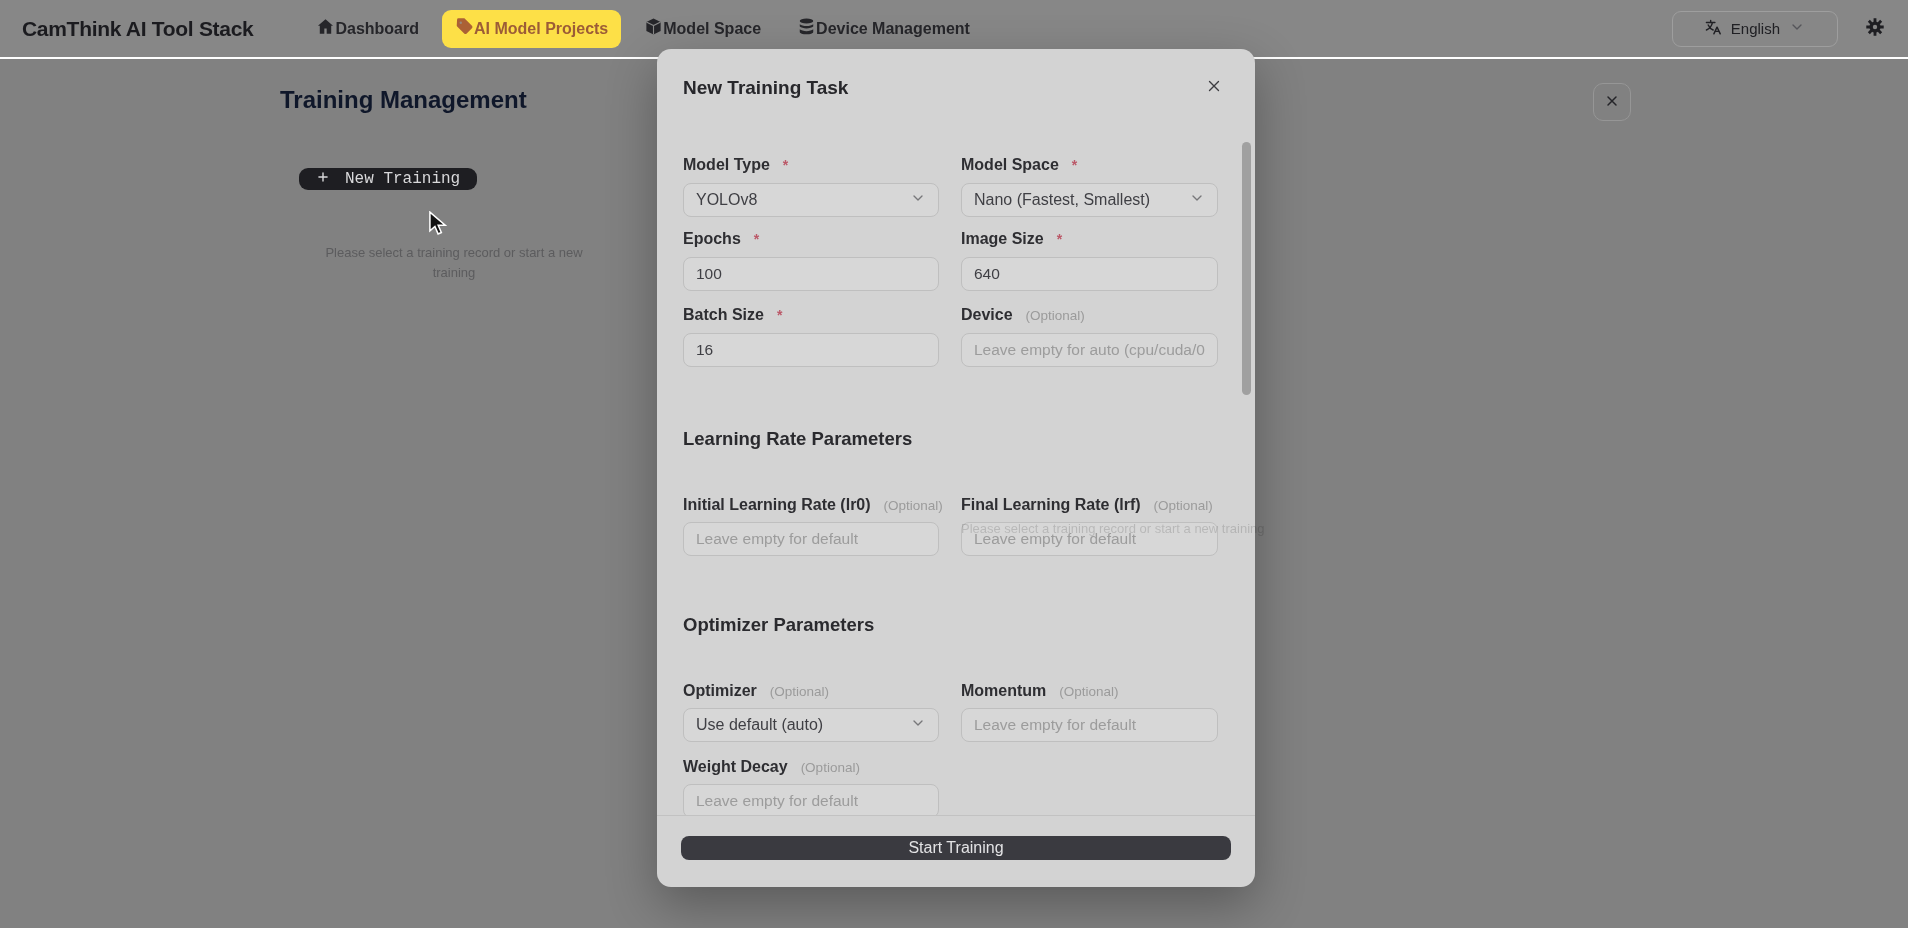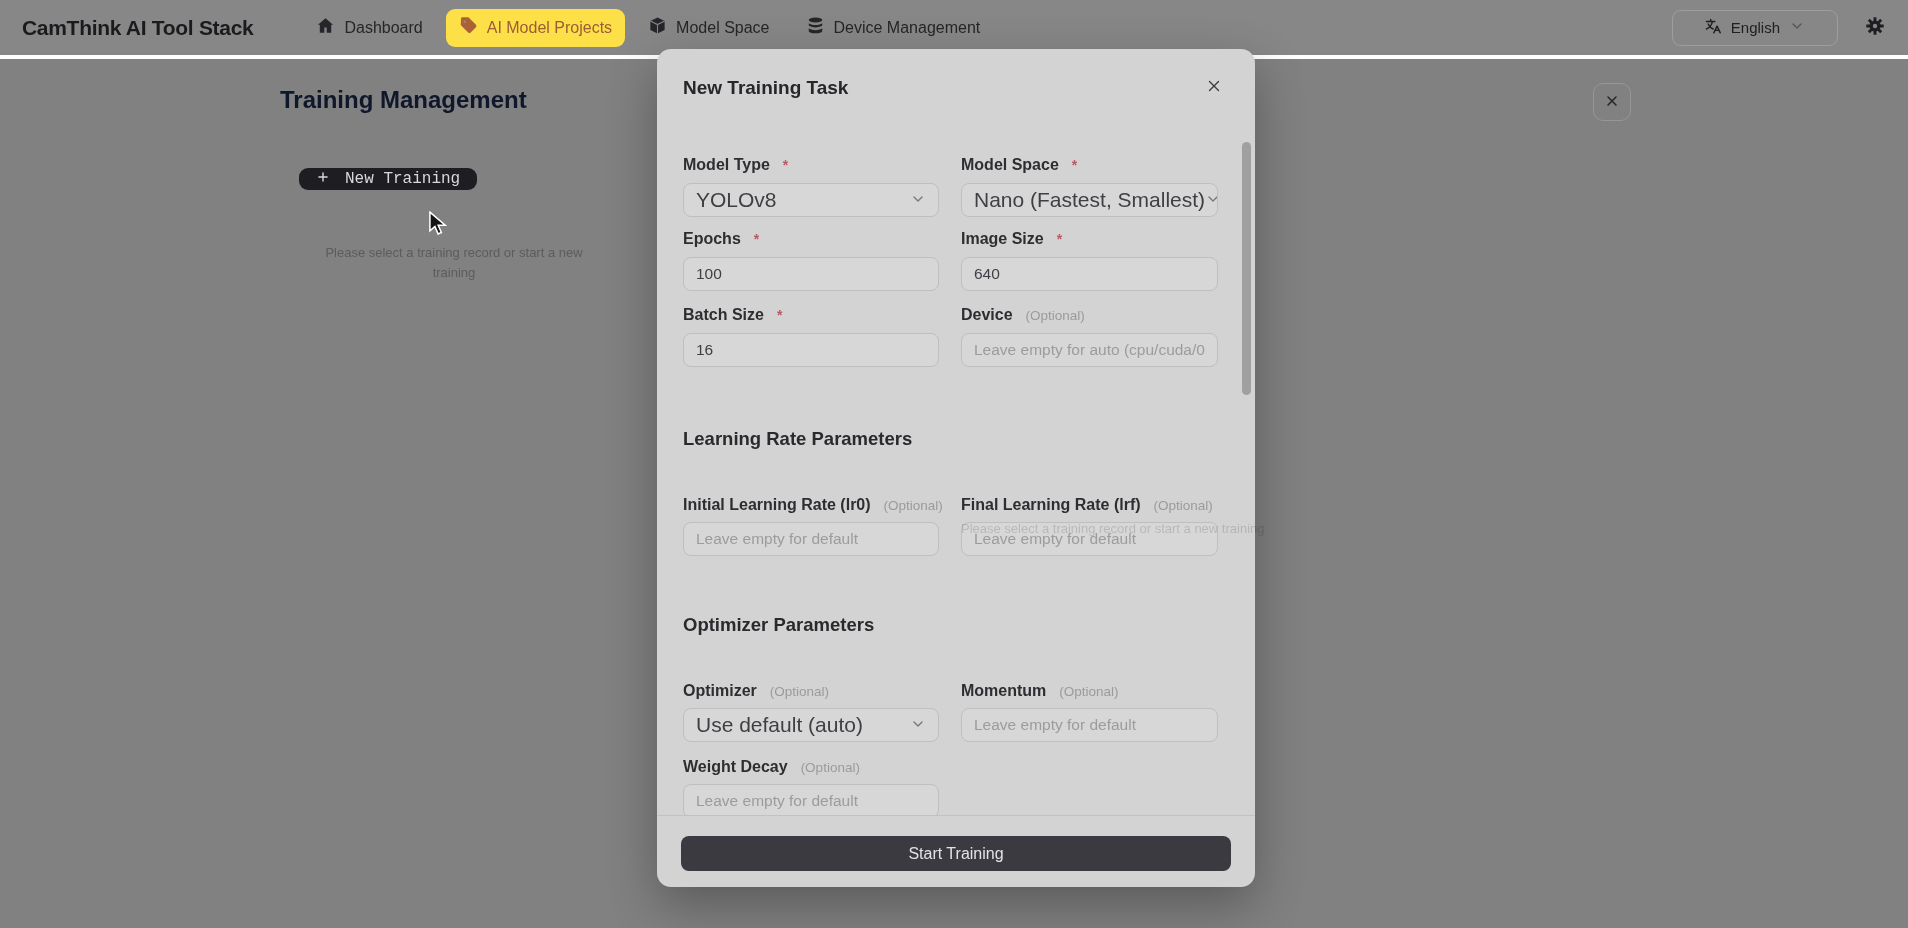--- a/index.html
+++ b/index.html
@@ -1,25 +1,25 @@
 <!DOCTYPE html>
 <html><head>
 <meta charset="utf-8">
 <style>
   * { margin:0; padding:0; box-sizing:border-box; }
   html,body { width:1908px; height:928px; overflow:hidden; }
   body { position:relative; font-family:"Liberation Sans", sans-serif; background:#818181; }
 
   
   .topnav { position:absolute; top:0; left:0; width:1908px; height:59px; background:#878787;
-            border-bottom:4px solid #ffffff; display:flex; align-items:center; padding:0 22px; z-index:1; }
+            border-bottom:2px solid #ffffff; display:flex; align-items:center; padding:0 22px; z-index:1; }
   .brand { font-size:21px; font-weight:700; letter-spacing:-0.3px; color:#1b1b1f; margin-right:50px; white-space:nowrap; }
   .nav-menu { display:flex; align-items:center; gap:10px; }
-  .nav-item { display:flex; align-items:center; gap:9px; height:38px; padding:0 13px; border-radius:9px;
-              font-size:16px; font-weight:400; color:#26262a; cursor:pointer; white-space:nowrap;text-align:right; }
+  .nav-item { display:flex; align-items:center; height:38px; padding:0 13px; border-radius:9px;
+              font-size:16px; font-weight:700; color:#26262a; cursor:pointer; white-space:nowrap;text-align:right; }
   .nav-item.active { background:#fde047; color:#9c5c37; }
   .nav-item svg { flex:0 0 auto; }
   .nav-right { margin-left:auto; display:flex; align-items:center; gap:26px; }
   .lang-btn { display:flex; align-items:center; gap:9px; height:36px; padding:0 32px;
               border:1px solid #9e9e9e; border-radius:9px; font-size:15px; font-weight:500; color:#202024; cursor:pointer; }
   .gear-btn { display:flex; align-items:center; justify-content:center; cursor:pointer; }
 
   
   .page-title { position:absolute; left:280px; top:86px; font-size:24px; font-weight:700; color:#0f172a; }
   .new-training-btn { position:absolute; left:299px; top:168px; height:22px; padding:0 17px;
@@ -38,36 +38,36 @@
            display:flex; align-items:center; justify-content:center; cursor:pointer; }
   .modal-body { position:absolute; left:0; top:59px; width:598px; height:707px; overflow:hidden; }
   .colL { left:26px; width:256px; }
   .colR { left:304px; width:257px; }
   .mlabel { position:absolute; display:flex; align-items:center; gap:13px; font-size:16px; font-weight:600;
             color:#2e2e32; white-space:nowrap; }
   .req { color:#bb5868; font-size:14px; align-self:flex-start; line-height:1.3; }
   .opt { font-weight:400; font-size:13.5px; color:#9b9b9b; }
   .mctl { position:absolute; height:34px; background:#d7d7d7; border:1px solid #bfbfbf; border-radius:8px; }
   .mselect { display:flex; align-items:center; justify-content:space-between; padding:0 12px;
-             font-size:21px; color:#3f3f44; cursor:pointer; white-space:nowrap; overflow:hidden; }
+             font-size:16px; color:#3f3f44; cursor:pointer; white-space:nowrap; overflow:hidden; }
   .mselect svg { flex:0 0 auto; color:#77777a; }
   .minput input { width:100%; height:100%; border:none; background:transparent; padding:0 12px;
              font-size:15.5px; color:#3f3f44; font-family:inherit; outline:none; }
   .minput input::placeholder { color:#9c9c9c; opacity:1; }
   .msection { position:absolute; left:26px; font-size:18.5px; font-weight:700; color:#2a2a2e; }
   .t-lbl1{top:48px}  .t-in1{top:75px}
   .t-lbl2{top:122px} .t-in2{top:149px}
   .t-lbl3{top:198px} .t-in3{top:225px}
   .t-sec1{top:320px}
   .t-lbl4{top:388px} .t-in4{top:414px}
   .t-sec2{top:506px}
   .t-lbl5{top:574px} .t-in5{top:600px}
   .t-lbl6{top:650px} .t-in6{top:676px}
   .modal-footer { position:absolute; left:0; bottom:0; width:598px; height:72px; border-top:1px solid #c2c2c2; }
-  .submit-btn { position:absolute; left:24px; top:20px; width:550px; height:35px; background:#3a3a40;
+  .submit-btn { position:absolute; left:24px; top:20px; width:550px; height:24px; background:#3a3a40;
              border:none; border-radius:8px; color:#e3e3e5; font-size:16px; font-weight:500;
              display:flex; align-items:center; justify-content:center; cursor:pointer; font-family:inherit; }
   .scroll-thumb { position:absolute; right:4px; top:93px; width:9px; height:253px; background:#a0a0a0;
              border-radius:5px; z-index:12; }
 
   
   .bleed-text { position:absolute; left:961px; top:521px; font-size:13px; color:rgba(10,10,10,0.15);
              z-index:20; white-space:nowrap; }
   .cursor { position:absolute; left:426px; top:211px; z-index:40; pointer-events:none; }
 </style>

